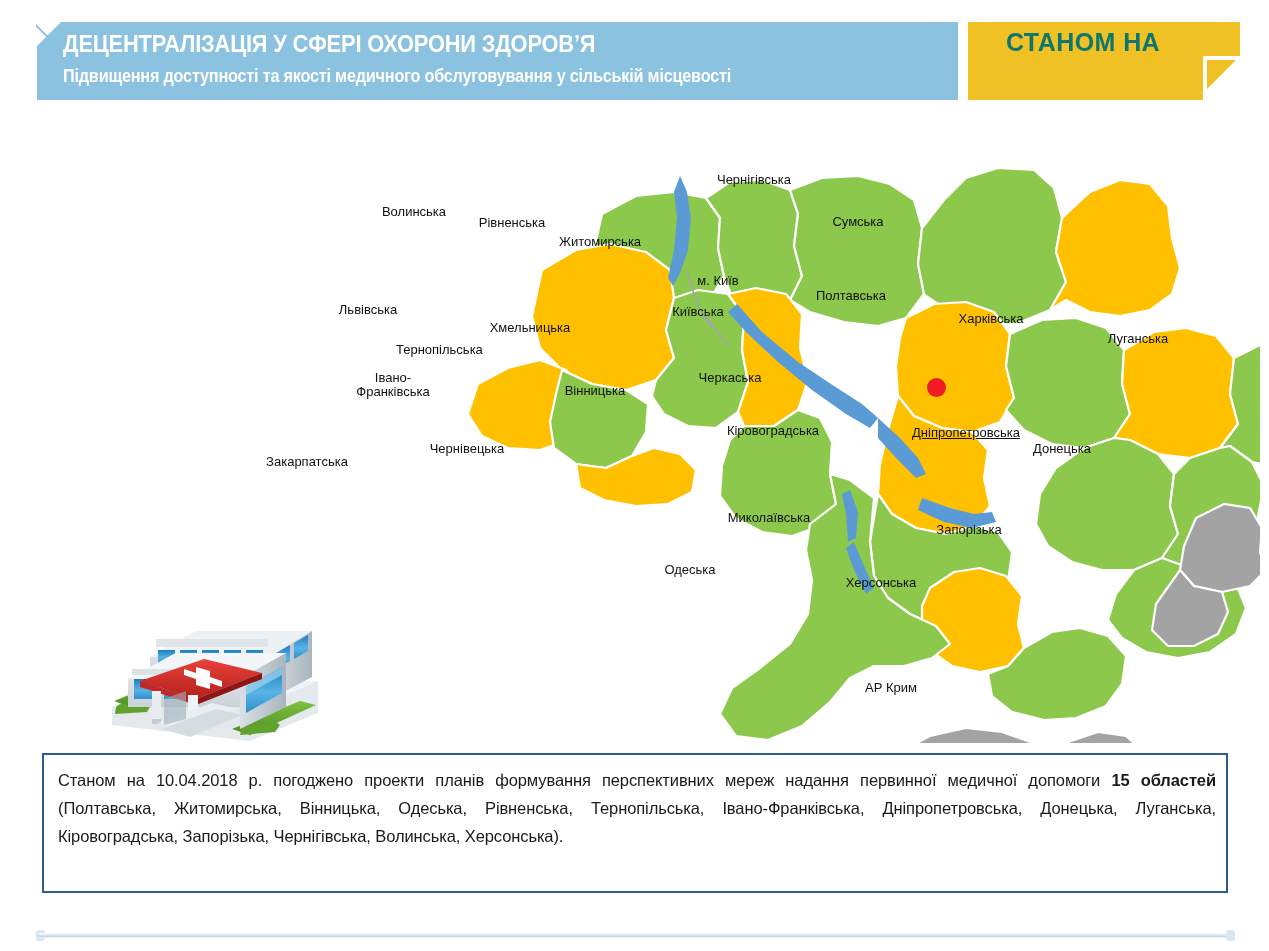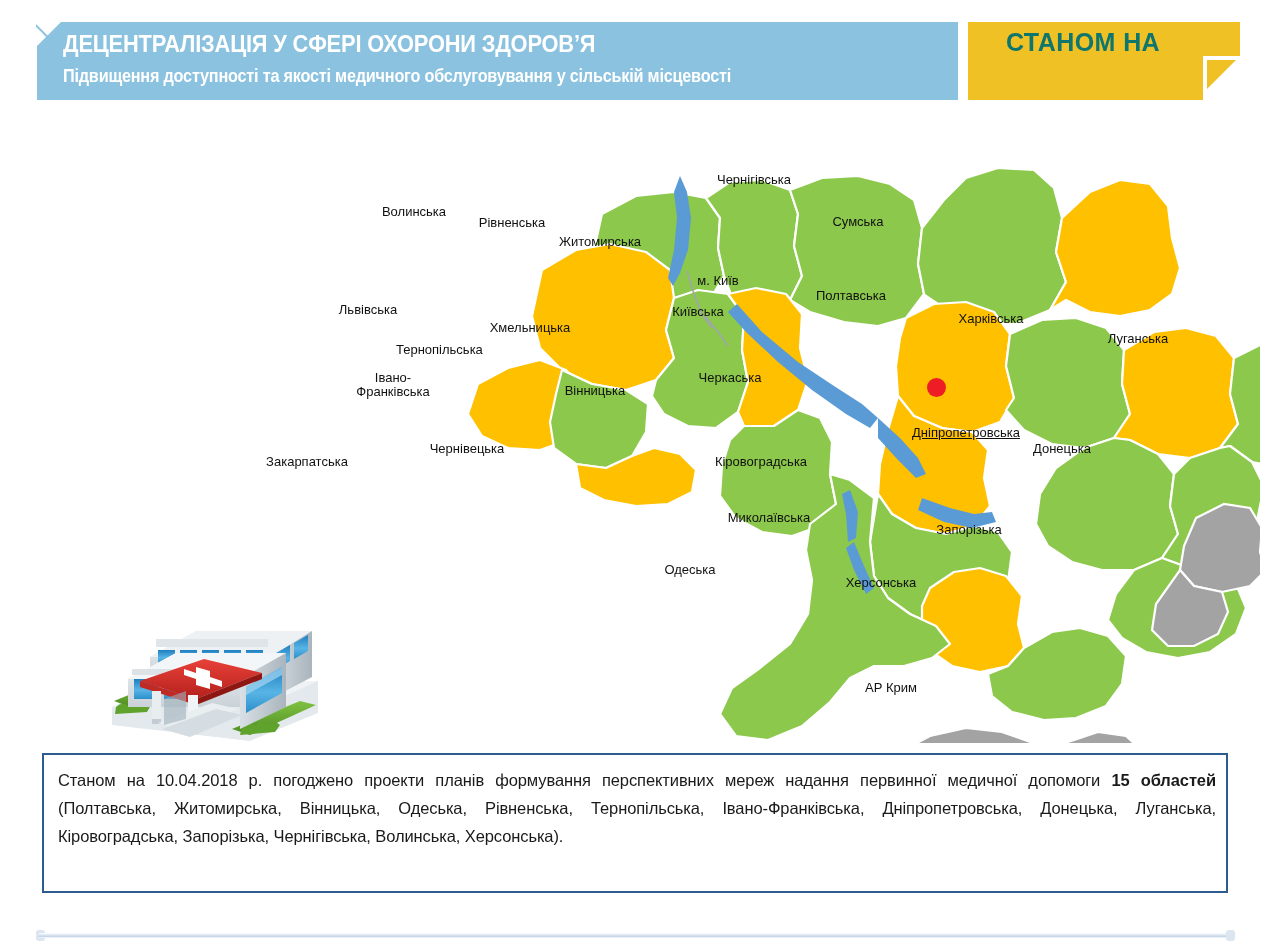--- a/index.html
+++ b/index.html
@@ -259,21 +259,21 @@
         <div class="map-label" style="left: 280px; top: 210px; text-align: right;">Хмельницька</div>
         <div class="map-label" style="left: 448px; top: 194px;">Київська</div>
         <div class="map-label" style="left: 601px; top: 178px;">Полтавська</div>
         <div class="map-label" style="left: 741px; top: 201px;">Харківська</div>
         <div class="map-label" style="left: 888px; top: 221px;">Луганська</div>
         <div class="map-label" style="left: 57px; top: 303px; margin-top: 41px;">Закарпатська</div>
         <div class="map-label wrap" style="left: 143px; top: 267px;">Івано-Франківська</div>
         <div class="map-label" style="left: 217px; top: 331px; text-align: center;">Чернівецька</div>
         <div class="map-label" style="left: 318px; top: 273px; margin-left: 27px;">Вінницька</div>
         <div class="map-label" style="left: 480px; top: 260px;">Черкаська</div>
-        <div class="map-label" style="left: 511px; top: 313px; margin-top: 31px;">Кіровоградська</div>
+        <div class="map-label" style="left: 523px; top: 313px;">Кіровоградська</div>
         <div class="map-label" style="left: 716px; top: 315px; text-decoration: underline;">Дніпропетровська</div>
         <div class="map-label" style="left: 812px; top: 331px;">Донецька</div>
         <div class="map-label" style="left: 519px; top: 400px;">Миколаївська</div>
         <div class="map-label" style="left: 440px; top: 452px;">Одеська</div>
         <div class="map-label" style="left: 619px; top: 465px; margin-left: 12px;">Херсонська</div>
         <div class="map-label" style="left: 719px; top: 412px;">Запорізька</div>
         <div class="map-label" style="left: 641px; top: 570px;">АР Крим</div>
         <div class="map-label" style="left: 468px; top: 163px;">м. Київ</div>
       </div>
   </div>

